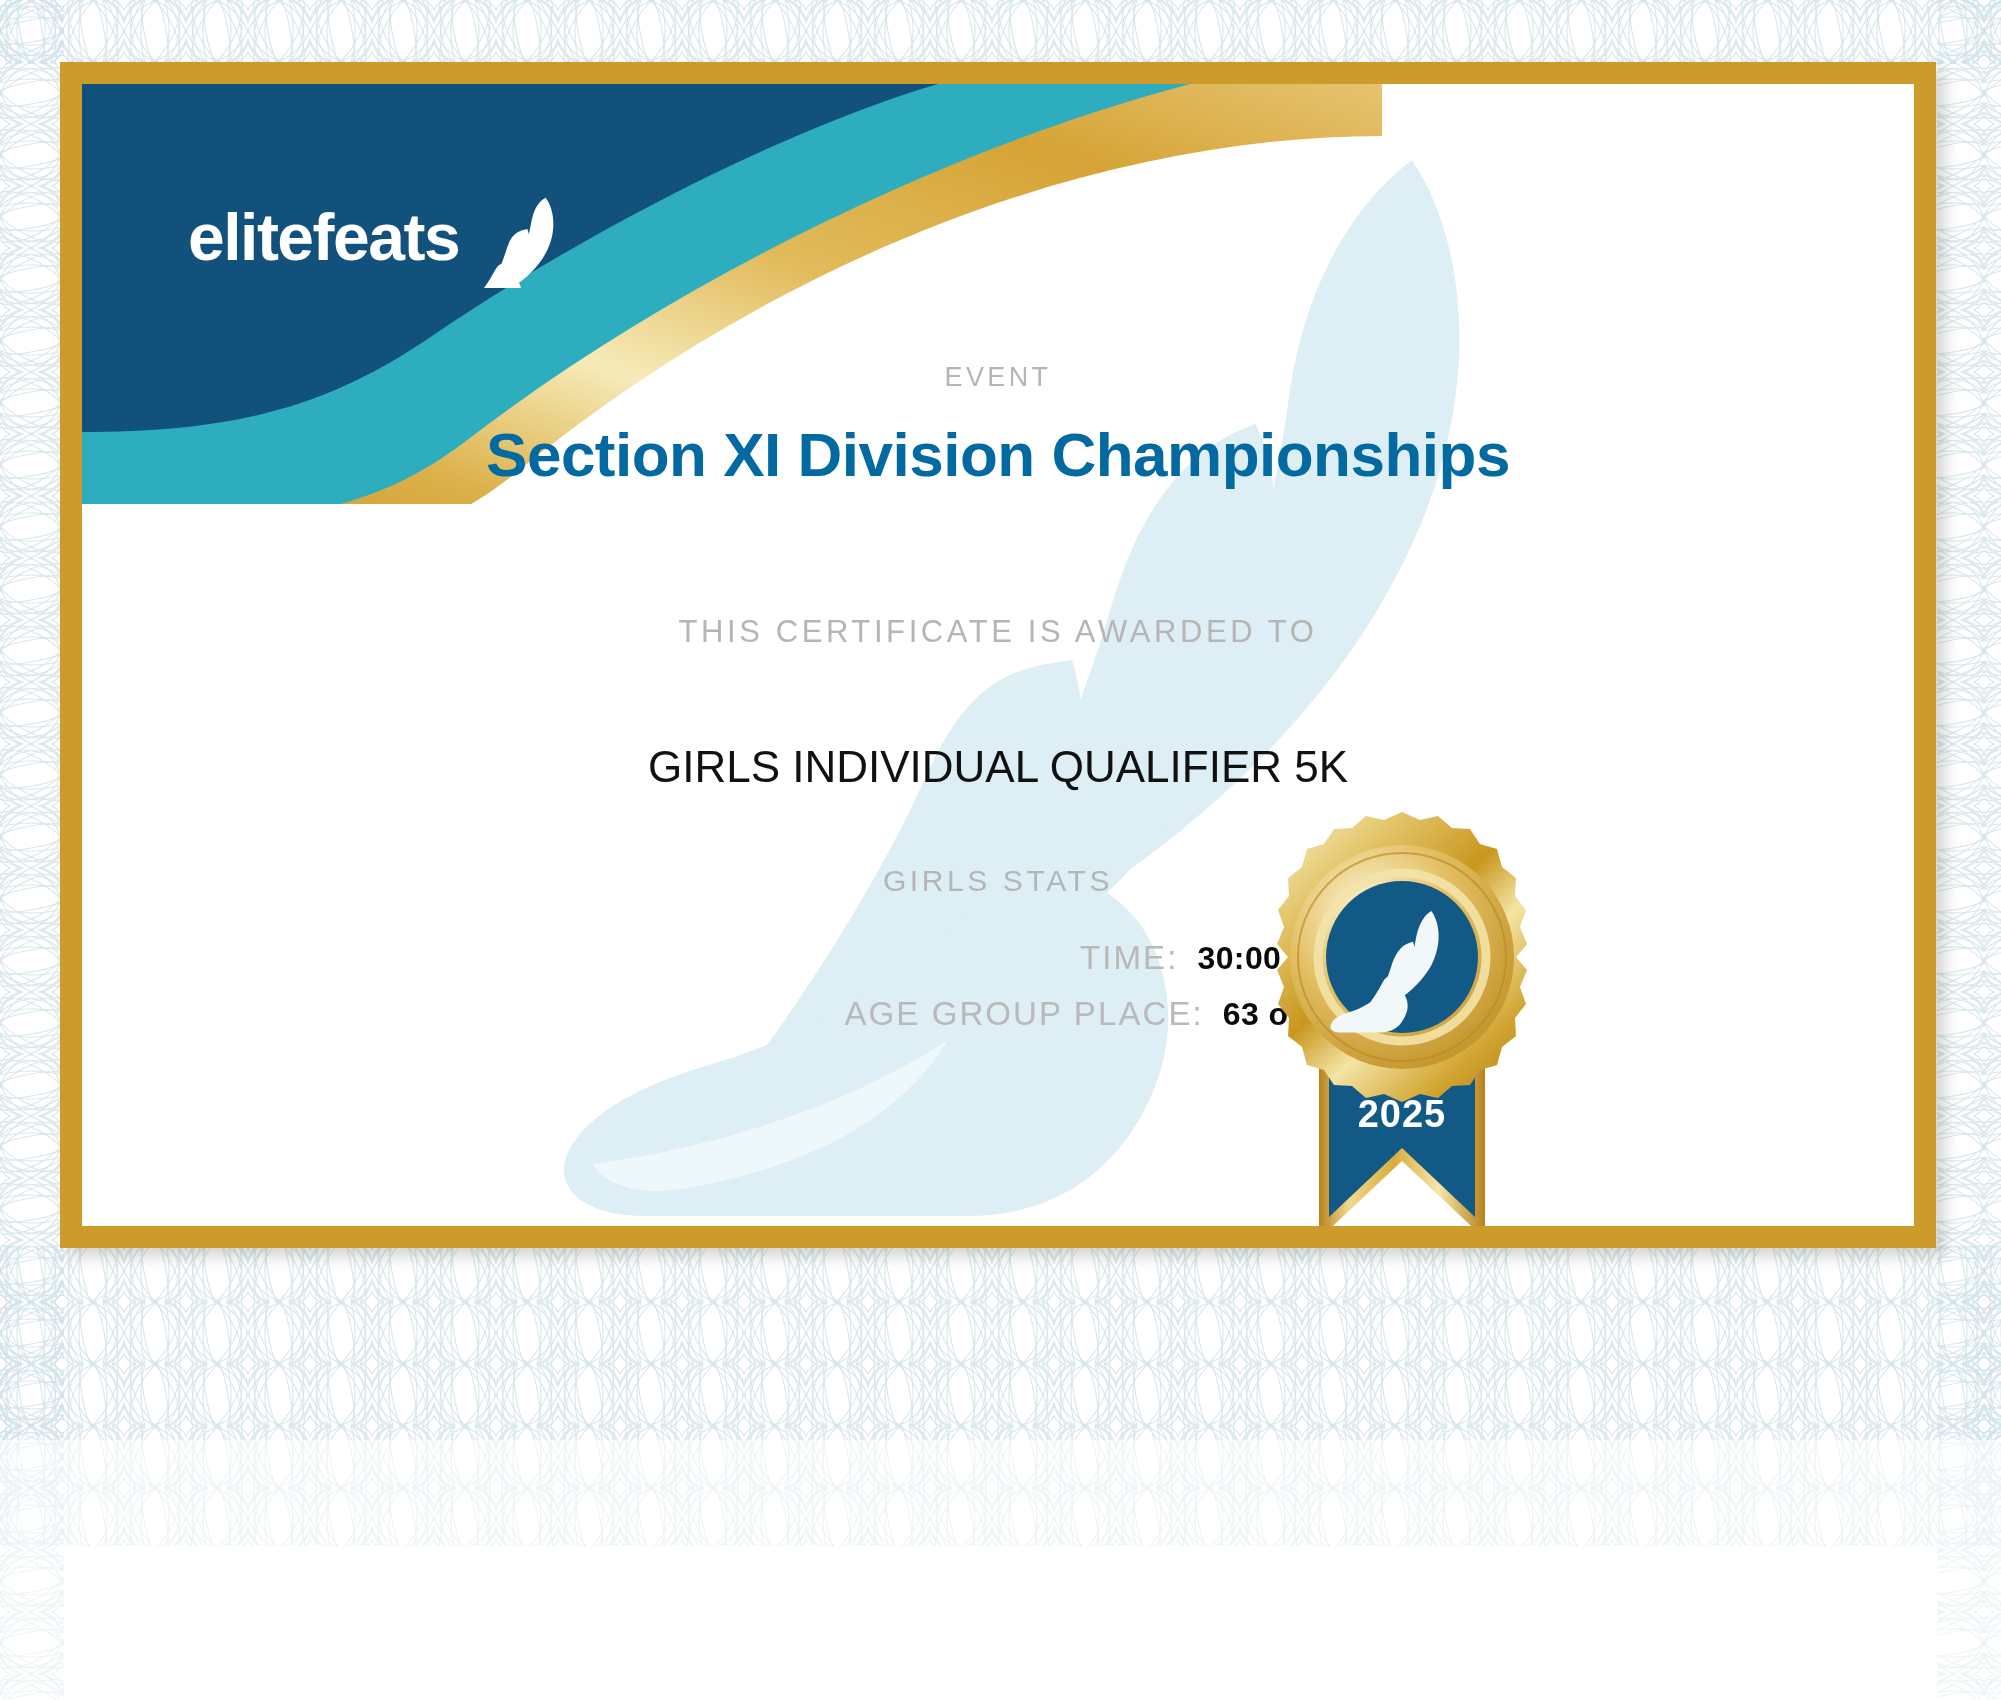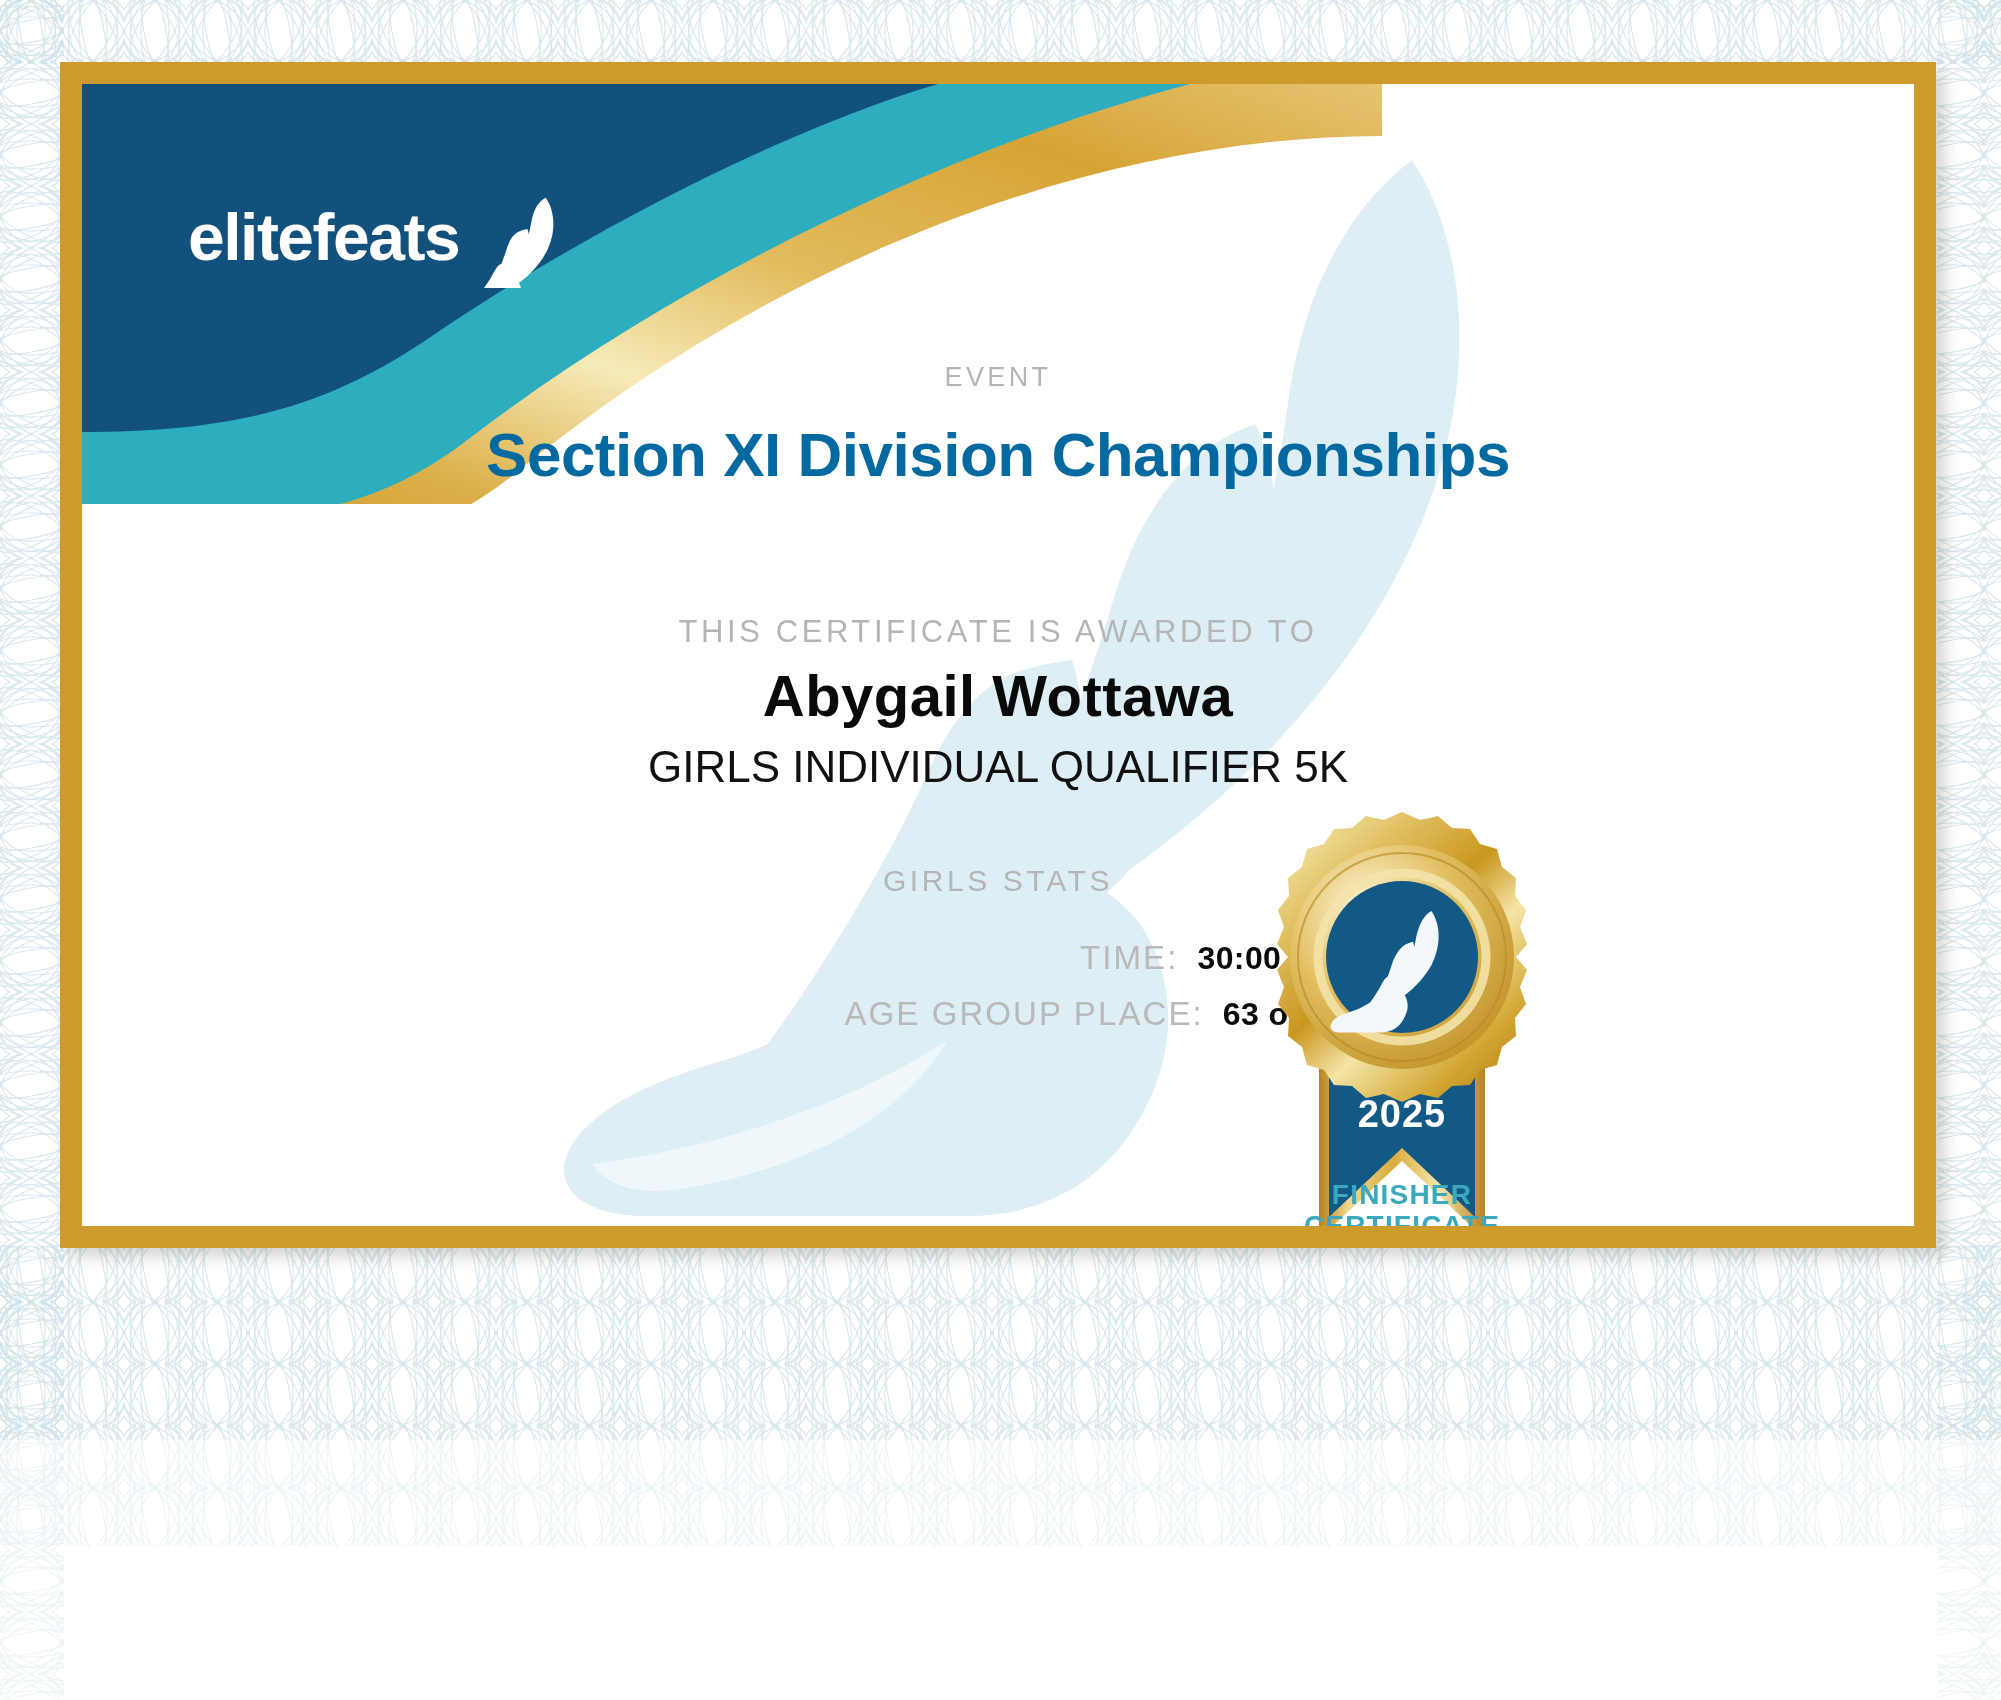--- a/index.html
+++ b/index.html
@@ -321,21 +321,20 @@
                    C53 107 52 99 48 93 C41 85 32 84 24 92 Z"></path>
         </g>
       </svg>
 
       <div id="content">
 
         <div id="event-label" class="label-caps">EVENT</div>
         <div id="event-title">Section XI Division Championships</div>
 
         <div id="awarded-label" class="label-caps">THIS CERTIFICATE IS AWARDED TO</div>
-        <div id="recipient-name">Abygail Wottawa</div>
         <div id="division-line">GIRLS INDIVIDUAL QUALIFIER 5K</div>
 
         <div id="stats-label" class="label-caps">GIRLS STATS</div>
 
         <div id="stats-table">
           <div class="stat-row">
             <span class="stat-key">TIME:</span>
             <span class="stat-val">30:00.40</span>
           </div>
           <div class="stat-row">
@@ -404,21 +403,17 @@
                        C19 90 27 71 32 54 C37 41 43 36 52 34 Z"></path>
               <path d="M33 68 C37 79 31 90 21 98 C13 105 4 109 -5 112
                        C6 100 16 86 21 76 C26 67 28 67 33 68 Z"></path>
               <path d="M22 84 C13 93 2 99 -10 103 C-19 106 -26 109 -28 114
                        C-31 120 -26 123 -19 123 L20 123 C33 123 41 116 45 105
                        C48 98 47 91 43 85 C37 78 29 77 22 84 Z"></path>
             </g>
           </g>
         </svg>
 
-        <div id="finisher-caption">
-          <span>FINISHER</span>
-          <span>CERTIFICATE</span>
-        </div>
 
       </div>
     </div>
   </div>
 </div>
 
 </body></html>

